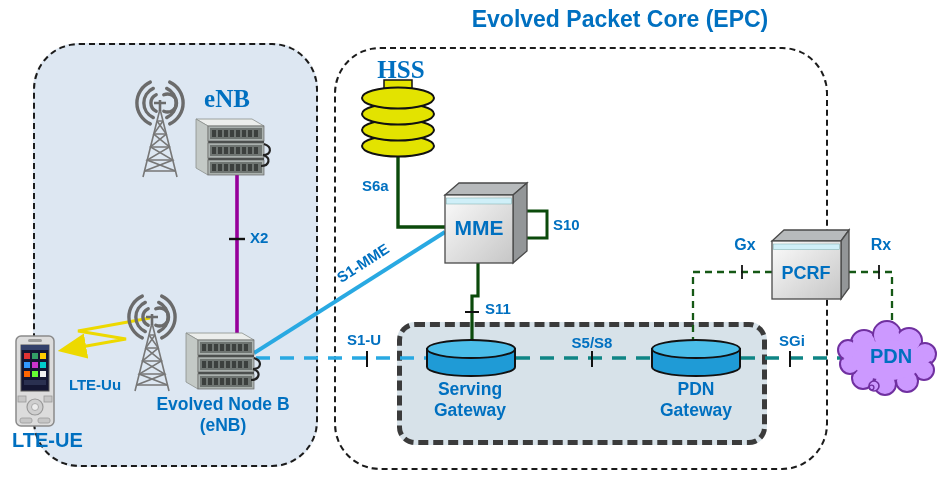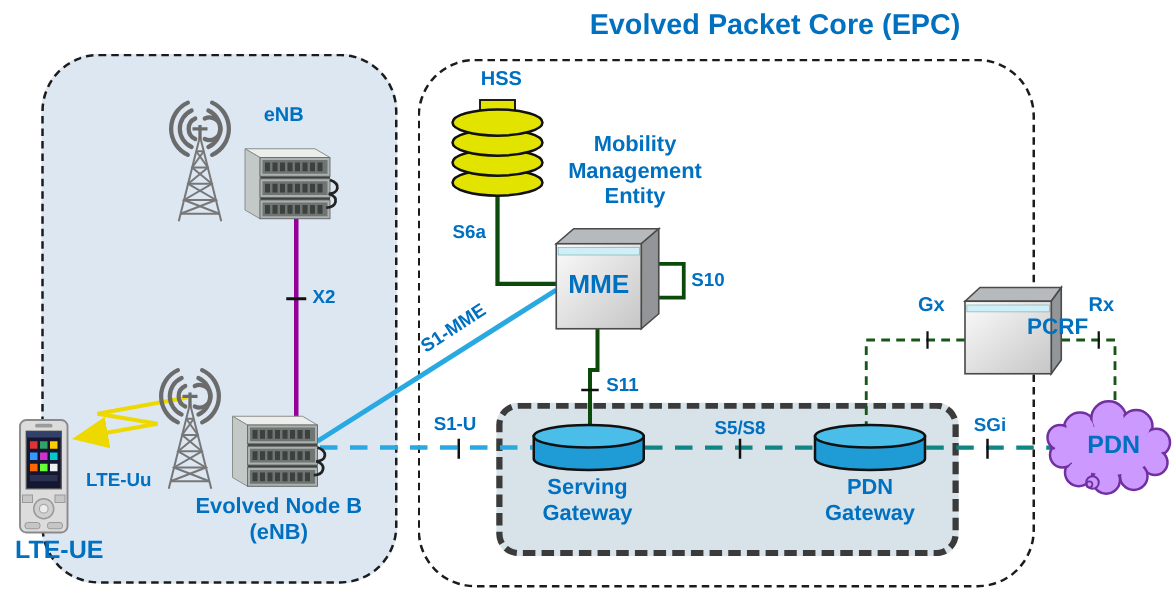--- a/index.html
+++ b/index.html
@@ -13,21 +13,21 @@
   #sgw-box{left:397px;top:322px;width:370px;height:123px;border:5px dashed #3b3b3b;border-radius:18px;background:#d7e2e9;}
   svg.layer{position:absolute;left:0;top:0;z-index:2;}
   .lbl{
     position:absolute;z-index:3;font-weight:bold;color:#0070C0;
     white-space:pre-line;text-align:center;transform:translateX(-50%);line-height:1.18;
   }
   .lbl.la{transform:none;text-align:left;}
   #lbl-s1mme{transform:translate(-50%,-50%) rotate(-33deg);}
   #lbl-title{font-size:23px;}
   .fs15{font-size:15px;} .fs16{font-size:16px;} .fs17{font-size:17.5px;}
-  .fs18{font-size:18px;} .fs19{font-size:16px;} .fs20{font-size:20px;} .fs21{font-size:21px;}
+  .fs18{font-size:18px;} .fs19{font-size:25px;font-family:Liberation Serif, serif;} .fs20{font-size:20px;} .fs21{font-size:21px;}
 </style>
 </head>
 <body>
 
 <div id="stage">
 
   <div class="box" id="eutran-box"></div>
   <div class="box" id="epc-box"></div>
   <div class="box" id="sgw-box"></div>
 
@@ -247,25 +247,22 @@
   </svg>
 
   <div class="lbl" id="lbl-title" style="left:620px;top:6px;">Evolved Packet Core (EPC)</div>
 
   <div class="lbl fs19" style="left:227px;top:84px;">eNB</div>
   <div class="lbl fs17" style="left:223px;top:394px;">Evolved Node B
 (eNB)</div>
   <div class="lbl fs20 la" style="left:12px;top:429px;">LTE-UE</div>
 
   <div class="lbl fs19" style="left:401px;top:55px;">HSS</div>
-  <div class="lbl fs17" style="left:508px;top:105px;">Mobility
-Management
-Entity</div>
   <div class="lbl fs21" style="left:479px;top:216px;">MME</div>
-  <div class="lbl fs18" style="left:806px;top:251px;margin-left:40px;">PCRF</div>
+  <div class="lbl fs18" style="left:806px;top:263px;">PCRF</div>
   <div class="lbl fs17" style="left:470px;top:379px;">Serving
 Gateway</div>
   <div class="lbl fs17" style="left:696px;top:379px;">PDN
 Gateway</div>
   <div class="lbl fs20" style="left:891px;top:345px;">PDN</div>
 
   <div class="lbl fs15 la" style="left:250px;top:229px;">X2</div>
   <div class="lbl fs15" style="left:95px;top:376px;">LTE-Uu</div>
   <div class="lbl fs15" id="lbl-s1mme" style="left:363px;top:263px;">S1-MME</div>
   <div class="lbl fs15" style="left:364px;top:331px;">S1-U</div>

